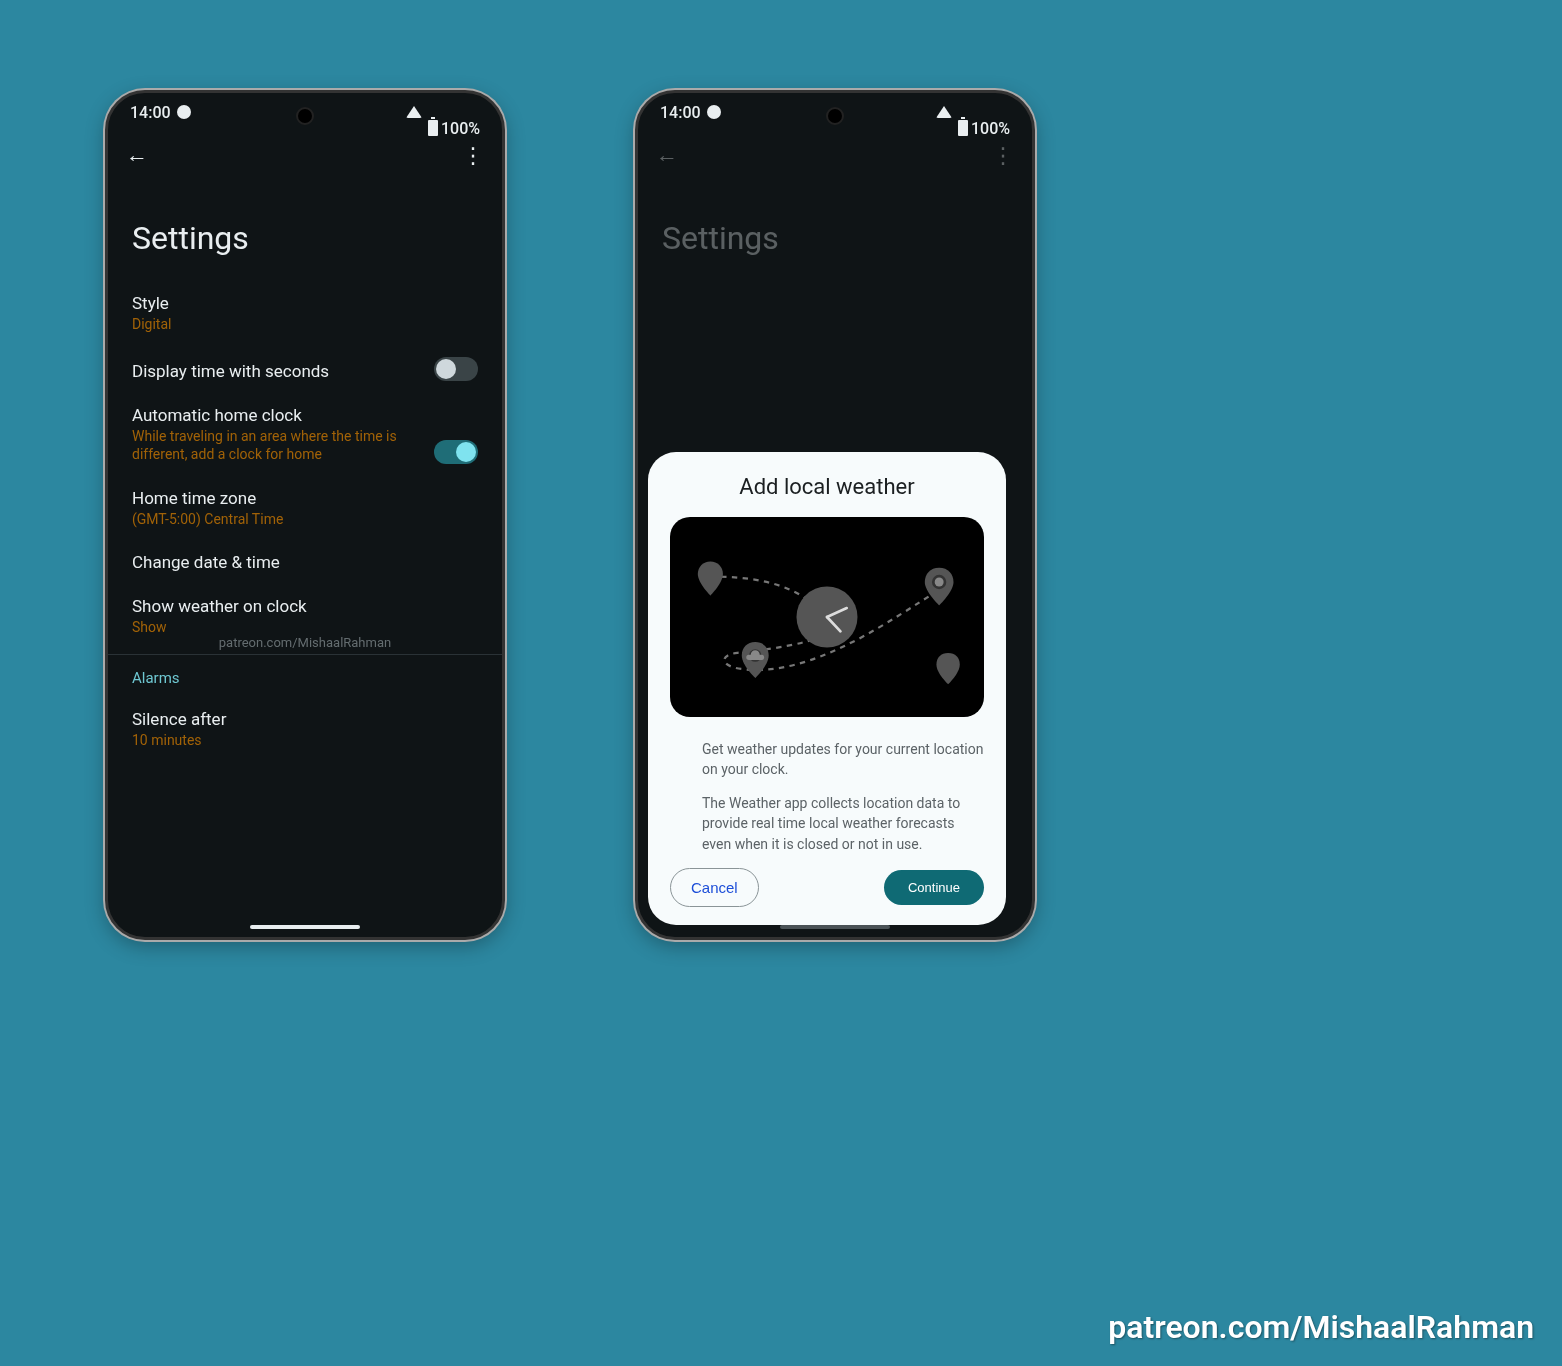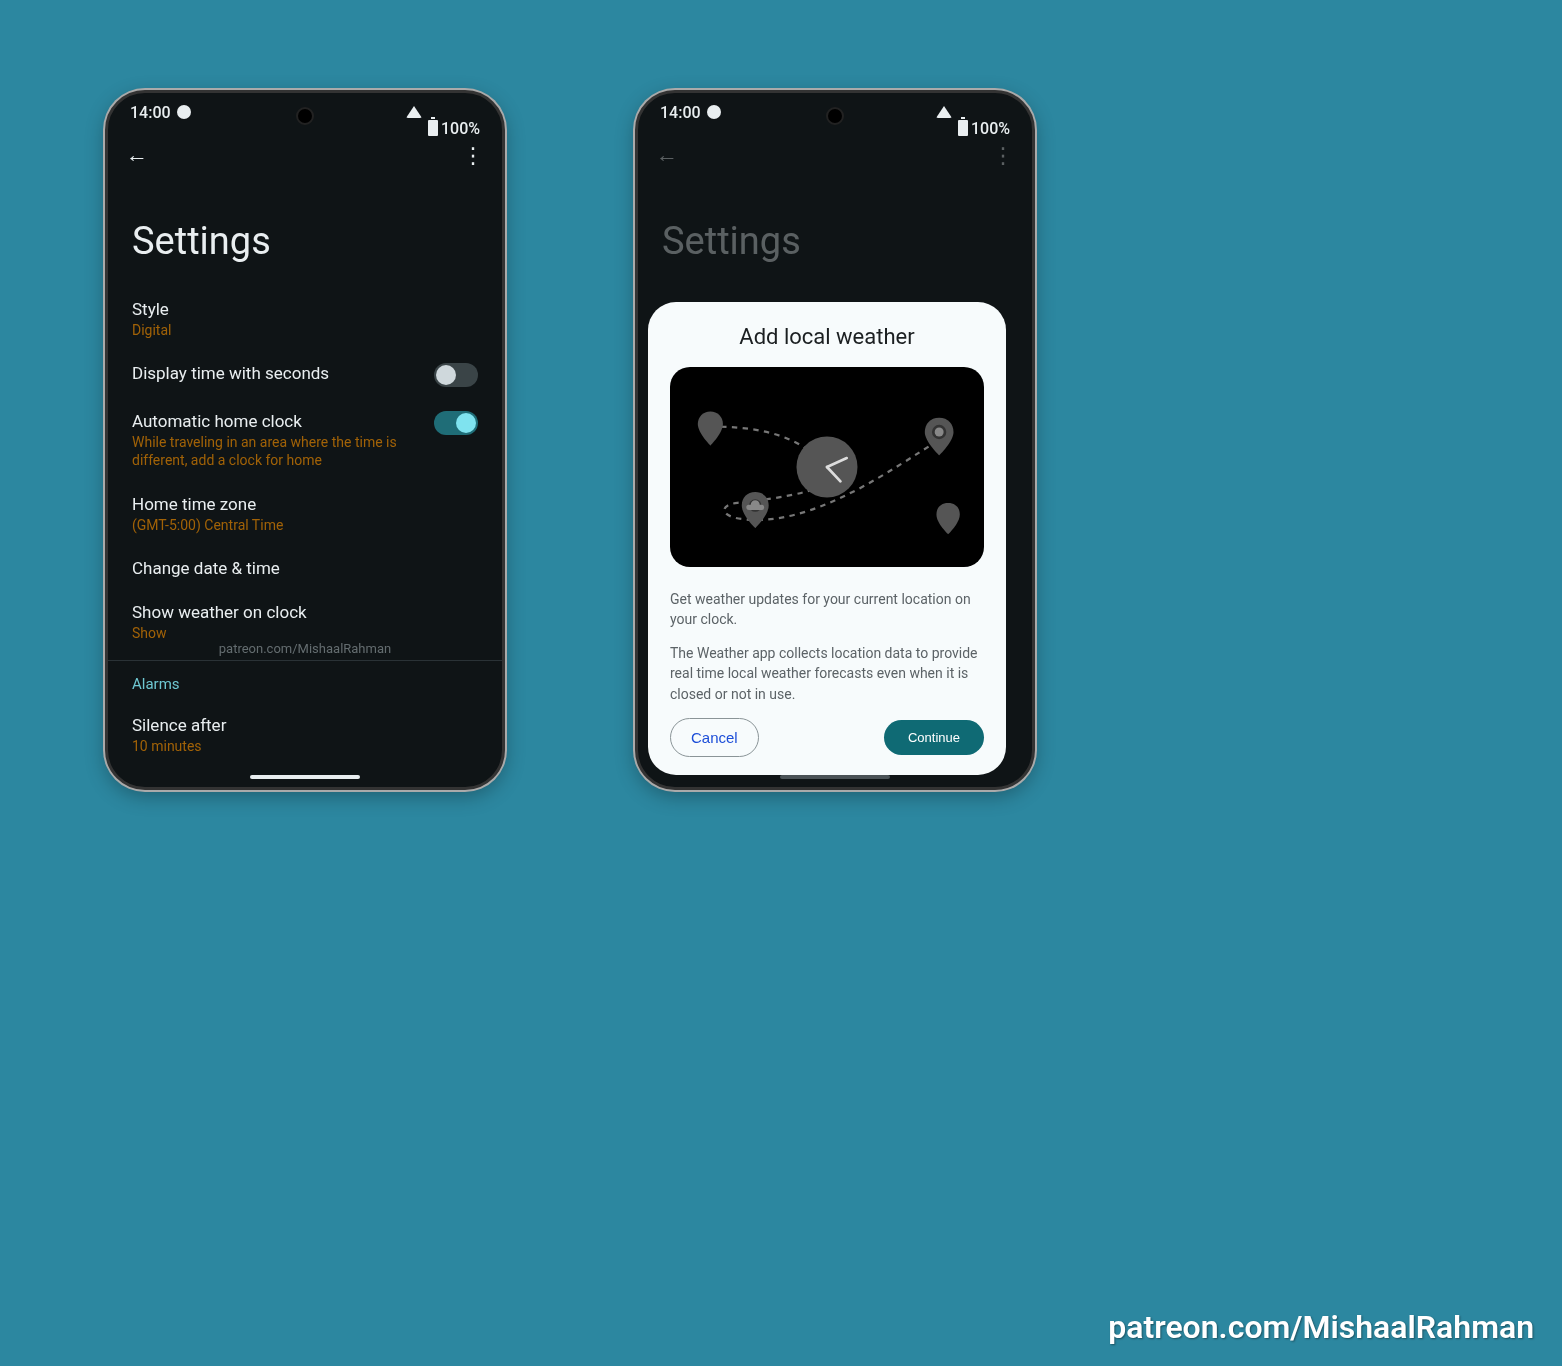--- a/index.html
+++ b/index.html
@@ -7,21 +7,21 @@
     background: #2c87a0;
     width: 1562px;
     height: 1366px;
     font-family: -apple-system, "Segoe UI", Roboto, sans-serif;
     position: relative;
     overflow: hidden;
   }
   .phone {
     position: absolute;
     width: 400px;
-    height: 700px;
+    height: 850px;
     border-radius: 40px;
     background: #0f1416;
     border: 3px solid #333;
     box-shadow: 0 0 0 2px #aaa, 0 6px 20px rgba(0,0,0,0.3);
     overflow: hidden;
   }
   .phone.left { left: 105px; top: 90px; }
   .phone.right { left: 635px; top: 90px; }
   .camera {
     position: absolute;
@@ -50,30 +50,30 @@
   .batt-icon:before { content:""; position:absolute; top:-3px; left:3px; width:4px; height:2px; background:#e9eef0; }
   .wifi-icon { width:0; height:0; border-left:8px solid transparent; border-right:8px solid transparent; border-bottom:12px solid #e9eef0; border-radius:2px; }
   .appbar {
     display:flex; justify-content:space-between; align-items:center;
     height:48px; padding: 0 18px;
     color:#e9eef0;
   }
   .back-arrow { font-size:22px; }
   .kebab { font-size:22px; letter-spacing:0; }
   .title {
-    color:#e9eef0; font-size:38px; font-weight:400;
+    color:#e9eef0; font-size:32px; font-weight:400;
     padding: 40px 12px 24px 24px;
   }
   .section-label {
     color:#6ec7d1; font-size:15px; padding: 8px 24px 10px 24px;
   }
   .item {
     padding: 12px 24px;
     color:#e9eef0;
-    display:flex; align-items:flex-start; justify-content:space-between;
+    display:flex; align-items:flex-end; justify-content:space-between;
   }
   .item .texts { flex:1; padding-right:10px; }
   .item .primary { font-size:17px; color:#e9eef0; }
   .item .secondary { font-size:14px; color:#a16207; margin-top:2px; line-height:1.3; }
   .toggle {
     width:44px; height:24px; border-radius:12px; position:relative;
   }
   .toggle.off { background:#3a4447; }
   .toggle.off:after { content:""; position:absolute; left:2px; top:2px; width:20px; height:20px; background:#cfd8dc; border-radius:50%; }
   .toggle.on { background:#1f6d77; }
@@ -93,21 +93,21 @@
     position:absolute; left:10px; right:26px; bottom:12px;
     background:#f7fbfc; border-radius:28px;
     padding: 22px 22px 18px 22px;
     color:#1b1f21;
   }
   .sheet-title { text-align:center; font-size:22px; font-weight:400; margin-bottom:18px; color:#1b1f21; }
   .illus {
     background:#000; border-radius:20px; height:200px; position:relative; overflow:hidden;
     margin-bottom:22px;
   }
-  .sheet-p { font-size:14px; color:#5c6367; line-height:1.45; margin-bottom:14px; }
+  .sheet-p { font-size:14px; color:#5c6367; line-height:1.45; margin-bottom:14px;margin-left:32px; }
   .sheet-actions { display:flex; justify-content:space-between; align-items:center; margin-top:6px; }
   .btn-outline {
     border:1px solid #8a9497; color:#1d4ed8; background:transparent;
     padding:10px 20px; border-radius:22px; font-size:15px;
   }
   .btn-fill {
     background:#0f6a74; color:#fff; border:none;
     padding:10px 24px; border-radius:22px; font-size:13px;
   }
   .navbar-pill.dark { background:#4a5256; }

